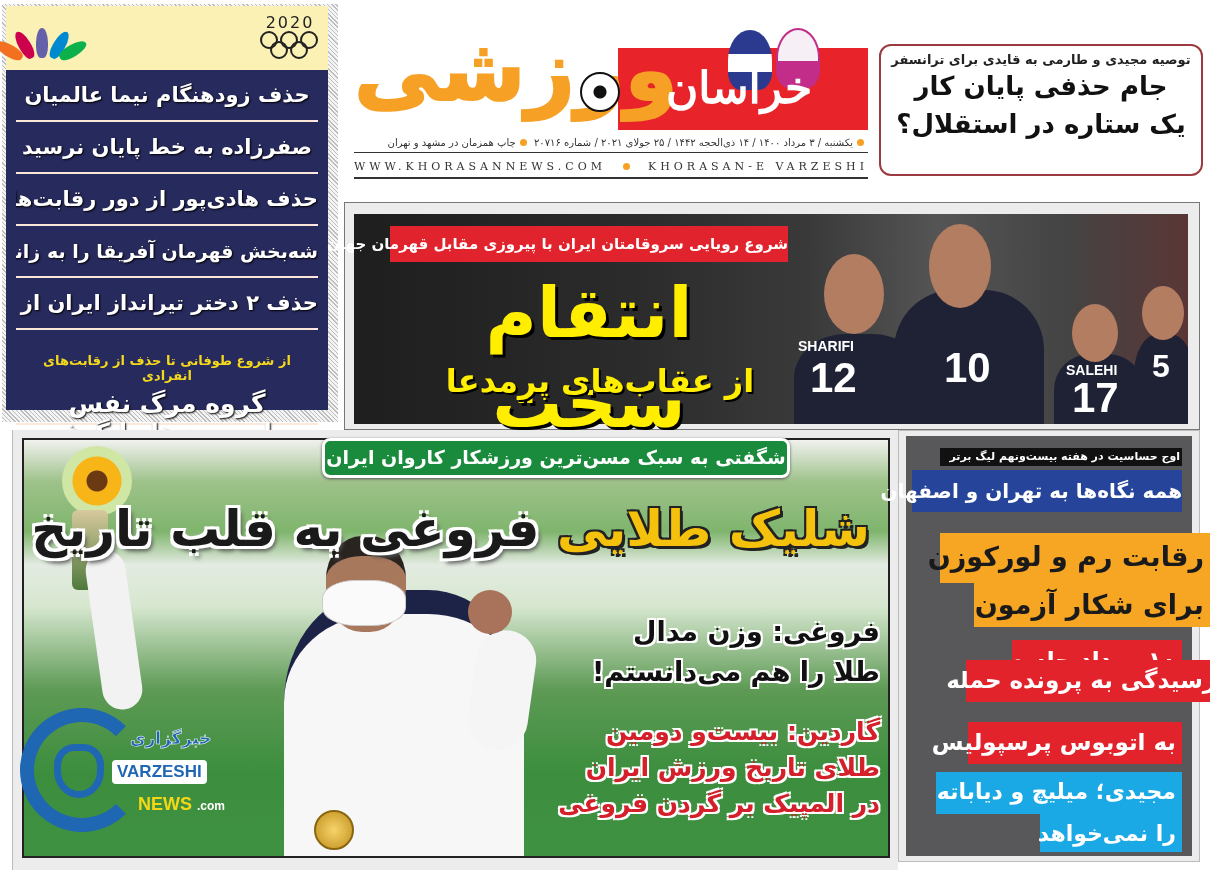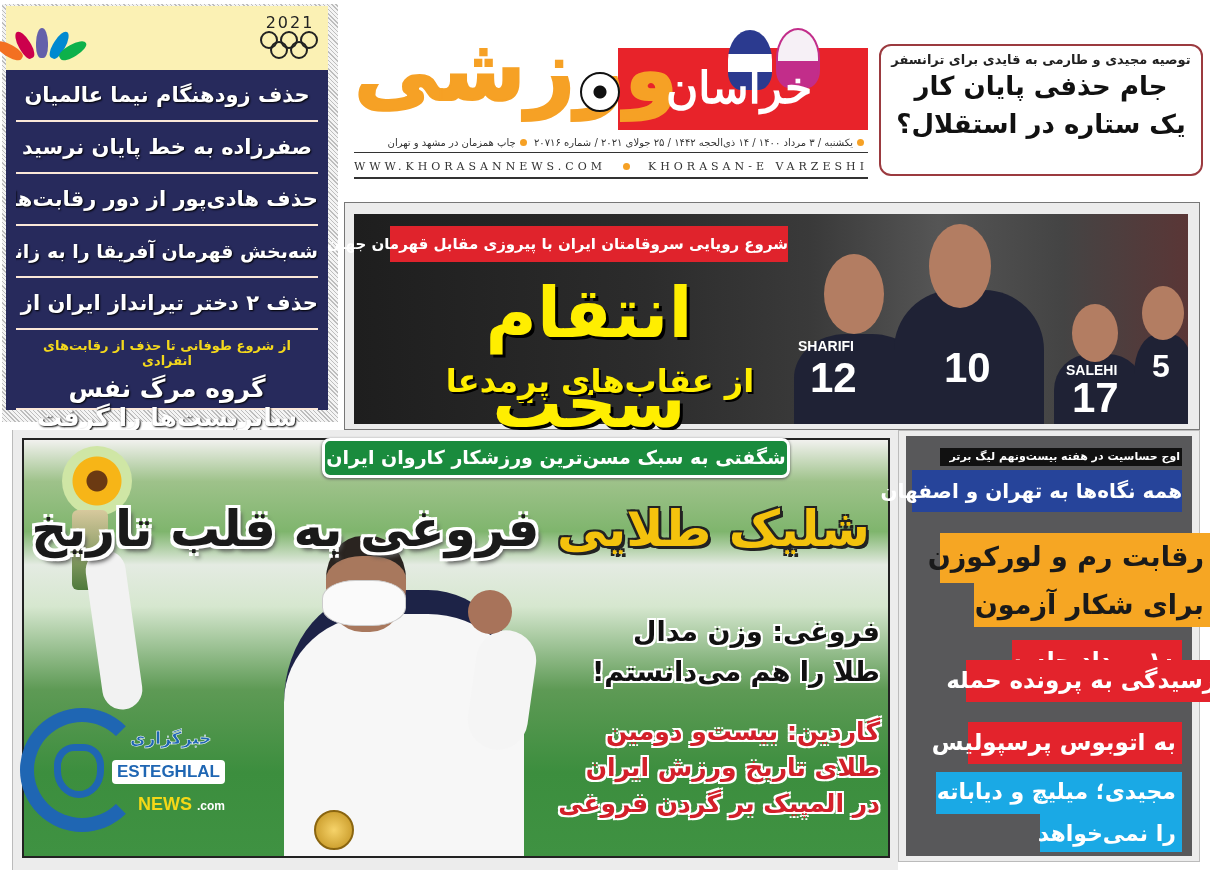--- a/index.html
+++ b/index.html
@@ -27,21 +27,21 @@
 
   #olympic-list {
     left: 6px; top: 70px; width: 322px; height: 340px; background: #272a5c;
     padding: 0 10px; direction: rtl;
   }
   .ol-item {
     color: #fff; font-weight: bold; font-size: 21px; text-align: center;
     height: 52px; line-height: 50px; border-bottom: 2px solid #fbe8d8;
     text-shadow: 1px 1px 2px #000; white-space: nowrap; overflow: hidden;
   }
-  .ol-last { height: 80px; border-bottom: 2px solid #fbe8d8; text-align: center; padding-top: 8px; }
+  .ol-last { height: 80px; border-bottom: 2px solid #fbe8d8; text-align: center; padding-top: 8px; margin-top: 15px; }
   .ol-last .kicker { color: #f4d81c; font-weight: bold; font-size: 13px; display: block; }
   .ol-last .head { color: #fff; font-weight: bold; font-size: 25px; display: block; margin-top: 6px; text-shadow: 1px 1px 2px #000; }
 
   
   #masthead { left: 348px; top: 4px; width: 522px; height: 180px; }
   #mast-red { left: 270px; top: 44px; width: 250px; height: 82px; background: #e8232a; }
   #mast-city {
     left: 318px; top: 58px; color: #fff; font-size: 44px; font-weight: bold; direction: rtl;
     font-family: "DejaVu Serif", serif;
   }
@@ -184,21 +184,21 @@
 <div id="olympic-box" class="abs"></div>
 <div id="olympic-header" class="abs">
   <div class="peacock">
     <span style="left:2px;background:#f37021;transform:rotate(-60deg);"></span>
     <span style="left:12px;background:#cc004c;transform:rotate(-30deg);"></span>
     <span style="left:22px;background:#6460aa;transform:rotate(0deg);"></span>
     <span style="left:32px;background:#0089d0;transform:rotate(30deg);"></span>
     <span style="left:40px;background:#0db14b;transform:rotate(60deg);"></span>
   </div>
   <div class="year-rings">
-    <span class="yr">2021</span>
+    <span class="yr">2020</span>
     <div class="rings">
       <i style="left:0;top:0;"></i>
         <i style="left:20px;top:0;"></i>
         <i style="left:40px;top:0;"></i>
       <i style="left:10px;top:10px;"></i>
         <i style="left:30px;top:10px;"></i>
     </div>
   </div>
 </div>
 <div id="olympic-list" class="abs">
@@ -282,21 +282,21 @@
 <div id="quote2" class="abs">
   <div>گاردین: بیست‌و دومین</div>
   <div>طلای تاریخ ورزش ایران</div>
   <div>در المپیک بر گردن فروغی</div>
 </div>
 
 <div id="wm" class="abs">
   <div id="wm-ring" class="abs"></div>
   <div id="wm-ball" class="abs"></div>
   <div id="wm-fa" class="abs">خبرگزاری</div>
-  <div id="wm-est" class="abs">ESTEGHLAL</div>
+  <div id="wm-est" class="abs">VARZESHI</div>
   <div id="wm-news" class="abs"><span>NEWS</span> <small>.com</small></div>
 </div>
 
 <div id="right-frame" class="abs"></div>
 <div id="right-panel" class="abs"></div>
 <div id="rp-kicker" class="abs">اوج حساسیت در هفته بیست‌ونهم لیگ برتر</div>
 <div id="rp-blue" class="abs">همه نگاه‌ها به تهران و اصفهان</div>
 <div id="rp-or1" class="abs rp-orange">رقابت رم و لورکوزن</div>
 <div id="rp-or2" class="abs rp-orange">برای شکار آزمون</div>
 <div id="rp-red1" class="abs rp-red">۱۰ مرداد جلسه</div>

